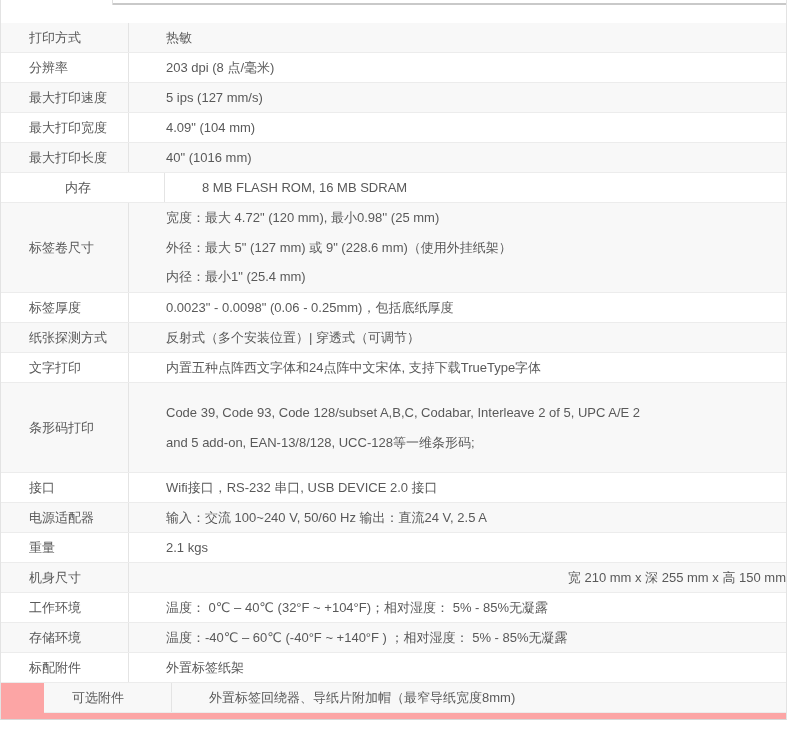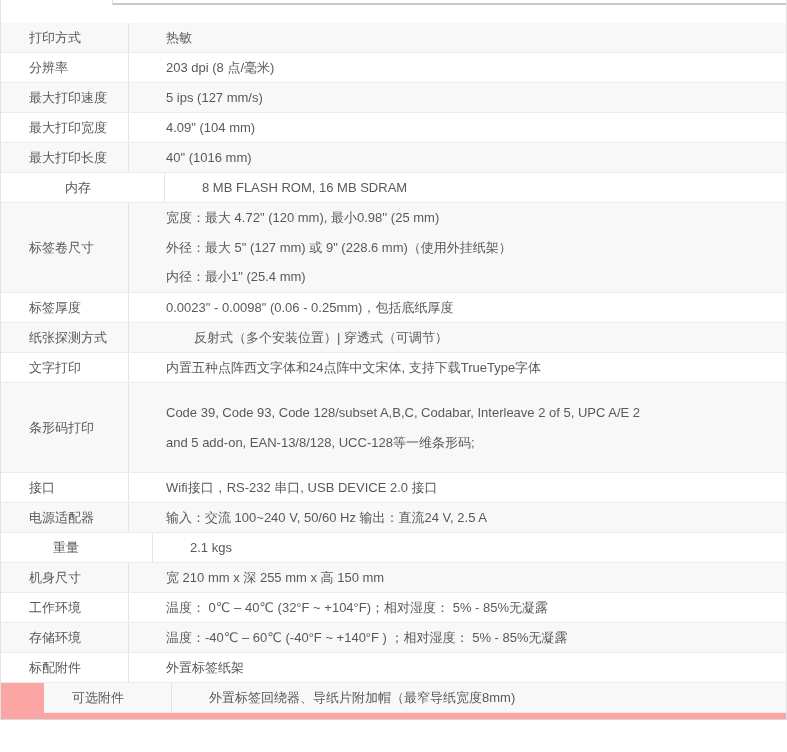--- a/index.html
+++ b/index.html
@@ -127,21 +127,21 @@
           <div class="value-line">外径：最大 5" (127 mm) 或 9" (228.6 mm)（使用外挂纸架）</div>
           <div class="value-line">内径：最小1" (25.4 mm)</div>
         </div>
       </div>
       <div class="row" style="height: 30px;">
         <div class="cell-label">标签厚度</div>
         <div class="cell-value">
           <div class="value-line">0.0023" - 0.0098" (0.06 - 0.25mm)，包括底纸厚度</div>
         </div>
       </div>
-      <div class="row striped" style="height: 30px; gap: 28px;">
+      <div class="row striped" style="height: 30px;">
         <div class="cell-label">纸张探测方式</div>
         <div class="cell-value">
           <div class="value-line">反射式（多个安装位置）| 穿透式（可调节）</div>
         </div>
       </div>
       <div class="row" style="height: 30px;">
         <div class="cell-label">文字打印</div>
         <div class="cell-value">
           <div class="value-line">内置五种点阵西文字体和24点阵中文宋体, 支持下载TrueType字体</div>
         </div>
@@ -158,27 +158,27 @@
         <div class="cell-value">
           <div class="value-line">Wifi接口，RS-232 串口, USB DEVICE 2.0 接口</div>
         </div>
       </div>
       <div class="row striped" style="height: 30px; justify-content: flex-end;">
         <div class="cell-label">电源适配器</div>
         <div class="cell-value">
           <div class="value-line">输入：交流 100~240 V, 50/60 Hz 输出：直流24 V, 2.5 A</div>
         </div>
       </div>
-      <div class="row" style="height: 30px; padding-left: 24px;">
+      <div class="row" style="height: 30px;">
         <div class="cell-label">重量</div>
         <div class="cell-value">
           <div class="value-line">2.1 kgs</div>
         </div>
       </div>
-      <div class="row striped" style="height: 30px;">
+      <div class="row striped" style="height: 30px; text-align: right;">
         <div class="cell-label">机身尺寸</div>
         <div class="cell-value">
           <div class="value-line">宽 210 mm x 深 255 mm x 高 150 mm</div>
         </div>
       </div>
       <div class="row" style="height: 30px;">
         <div class="cell-label">工作环境</div>
         <div class="cell-value">
           <div class="value-line">温度： 0℃ – 40℃ (32°F ~ +104°F)；相对湿度： 5% - 85%无凝露</div>
         </div>

